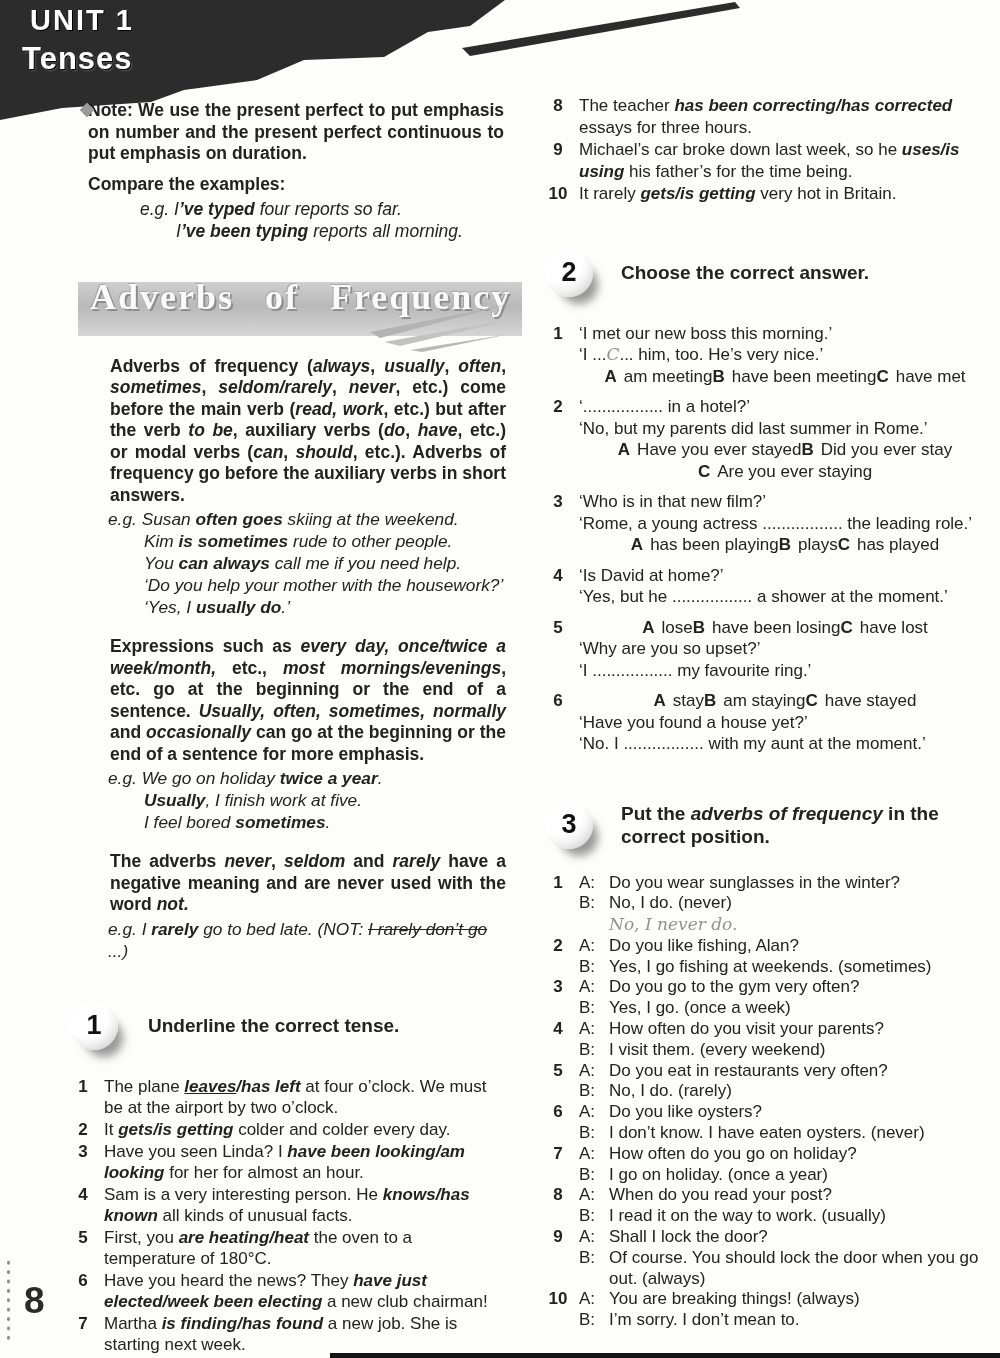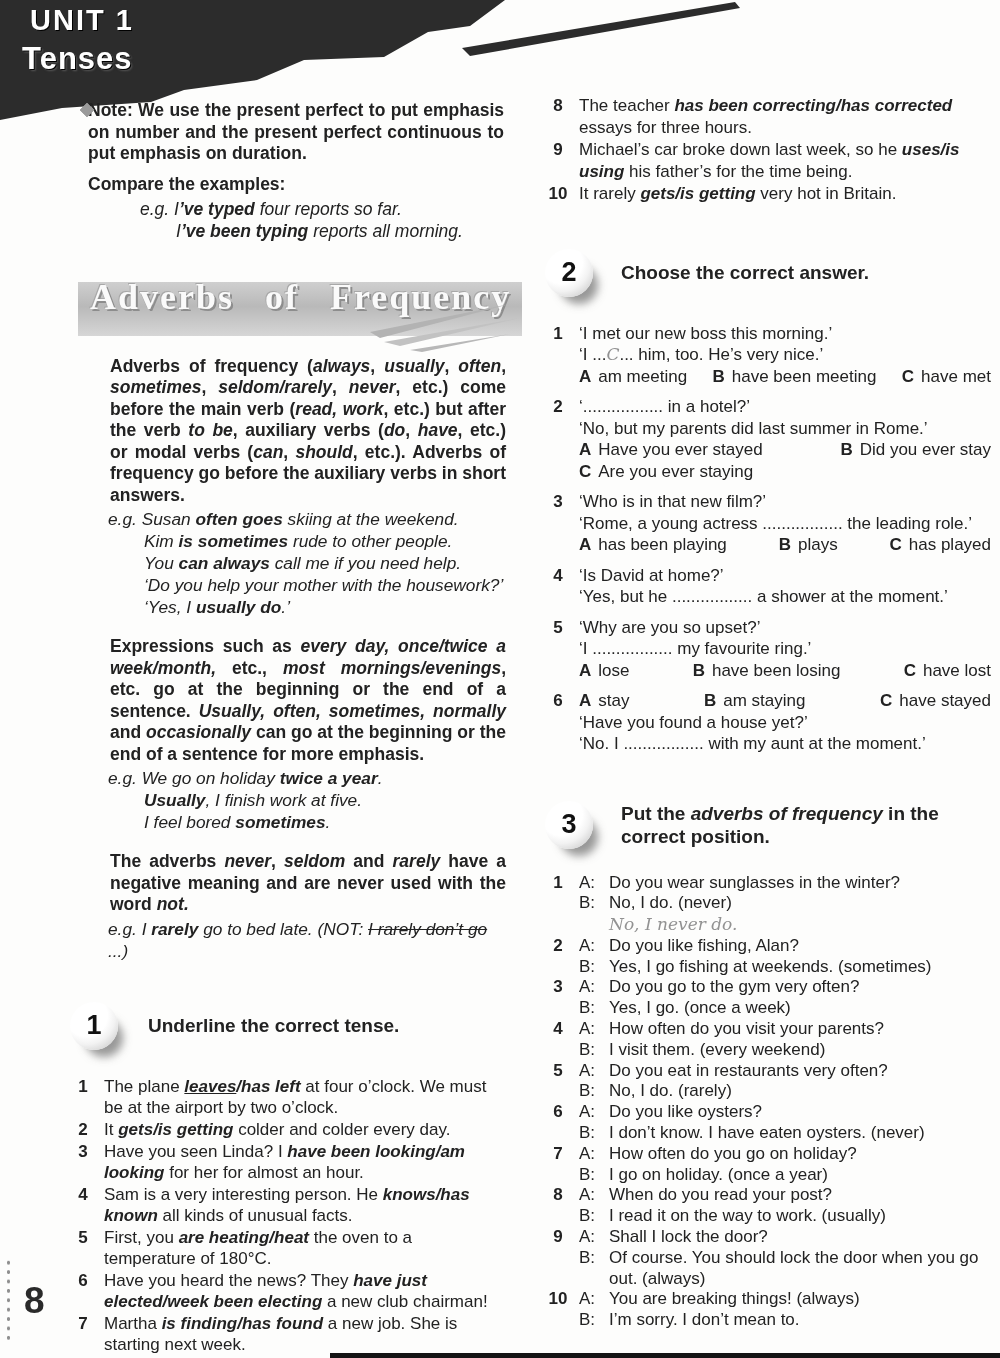--- a/index.html
+++ b/index.html
@@ -50,21 +50,21 @@
   .ex-title{margin-left:30px;font-weight:bold;font-size:19px;line-height:23px;}
   
   .items{margin-top:26px;}
   .q-item{position:relative;padding-left:26px;margin-bottom:1px;}
   .q-num{position:absolute;left:-8px;top:0;width:26px;text-align:center;font-weight:bold;}
   .col-right .q-item{padding-left:34px;}
   .col-right .q-num{left:0;}
   .q-text{text-align:left;}
   
   .mc-item{position:relative;padding-left:34px;margin-bottom:9px;}
-  .opt-row{display:flex;justify-content:space-between;gap:19px;}
+  .opt-row{display:flex;justify-content:center;}
   .opt{white-space:nowrap;}
   .opt-letter{font-weight:bold;margin-right:7px;}
   
   .qa-item{position:relative;padding-left:34px;line-height:20.8px;}
   .qa-line{display:flex;}
   .qa-sp{flex:0 0 30px;}
   .qa-text{flex:1;}
   
   .margin-dots{position:absolute;left:6px;top:1258px;width:5px;height:84px;
     background-image:radial-gradient(circle,#8f8f8f 1.6px,transparent 1.9px);
@@ -261,31 +261,31 @@
           <div>
 
           <div><span class="seg-r">‘Is David at home?’</span></div>
             <div><span class="seg-r">‘Yes, but he ................. a shower at the moment.’</span></div>
           </div>
         </div>
         <div class="mc-item">
           <span class="q-num" style="left:0;">5</span>
           <div>
 
-          <div><span class="seg-r">‘Why are you so upset?’</span></div>
-            <div><span class="seg-r">‘I ................. my favourite ring.’</span></div>
-          </div>
-          <div>
-
           <div class="opt-row">
 
               <span class="opt"><span class="opt-letter">A</span><span>lose</span></span>
               <span class="opt"><span class="opt-letter">B</span><span>have been losing</span></span>
               <span class="opt"><span class="opt-letter">C</span><span>have lost</span></span>
             </div>
+          </div>
+          <div>
+
+          <div><span class="seg-r">‘Why are you so upset?’</span></div>
+            <div><span class="seg-r">‘I ................. my favourite ring.’</span></div>
           </div>
         </div>
         <div class="mc-item">
           <span class="q-num" style="left:0;">6</span>
           <div>
 
           <div class="opt-row">
 
               <span class="opt"><span class="opt-letter">A</span><span>stay</span></span>
               <span class="opt"><span class="opt-letter">B</span><span>am staying</span></span>

